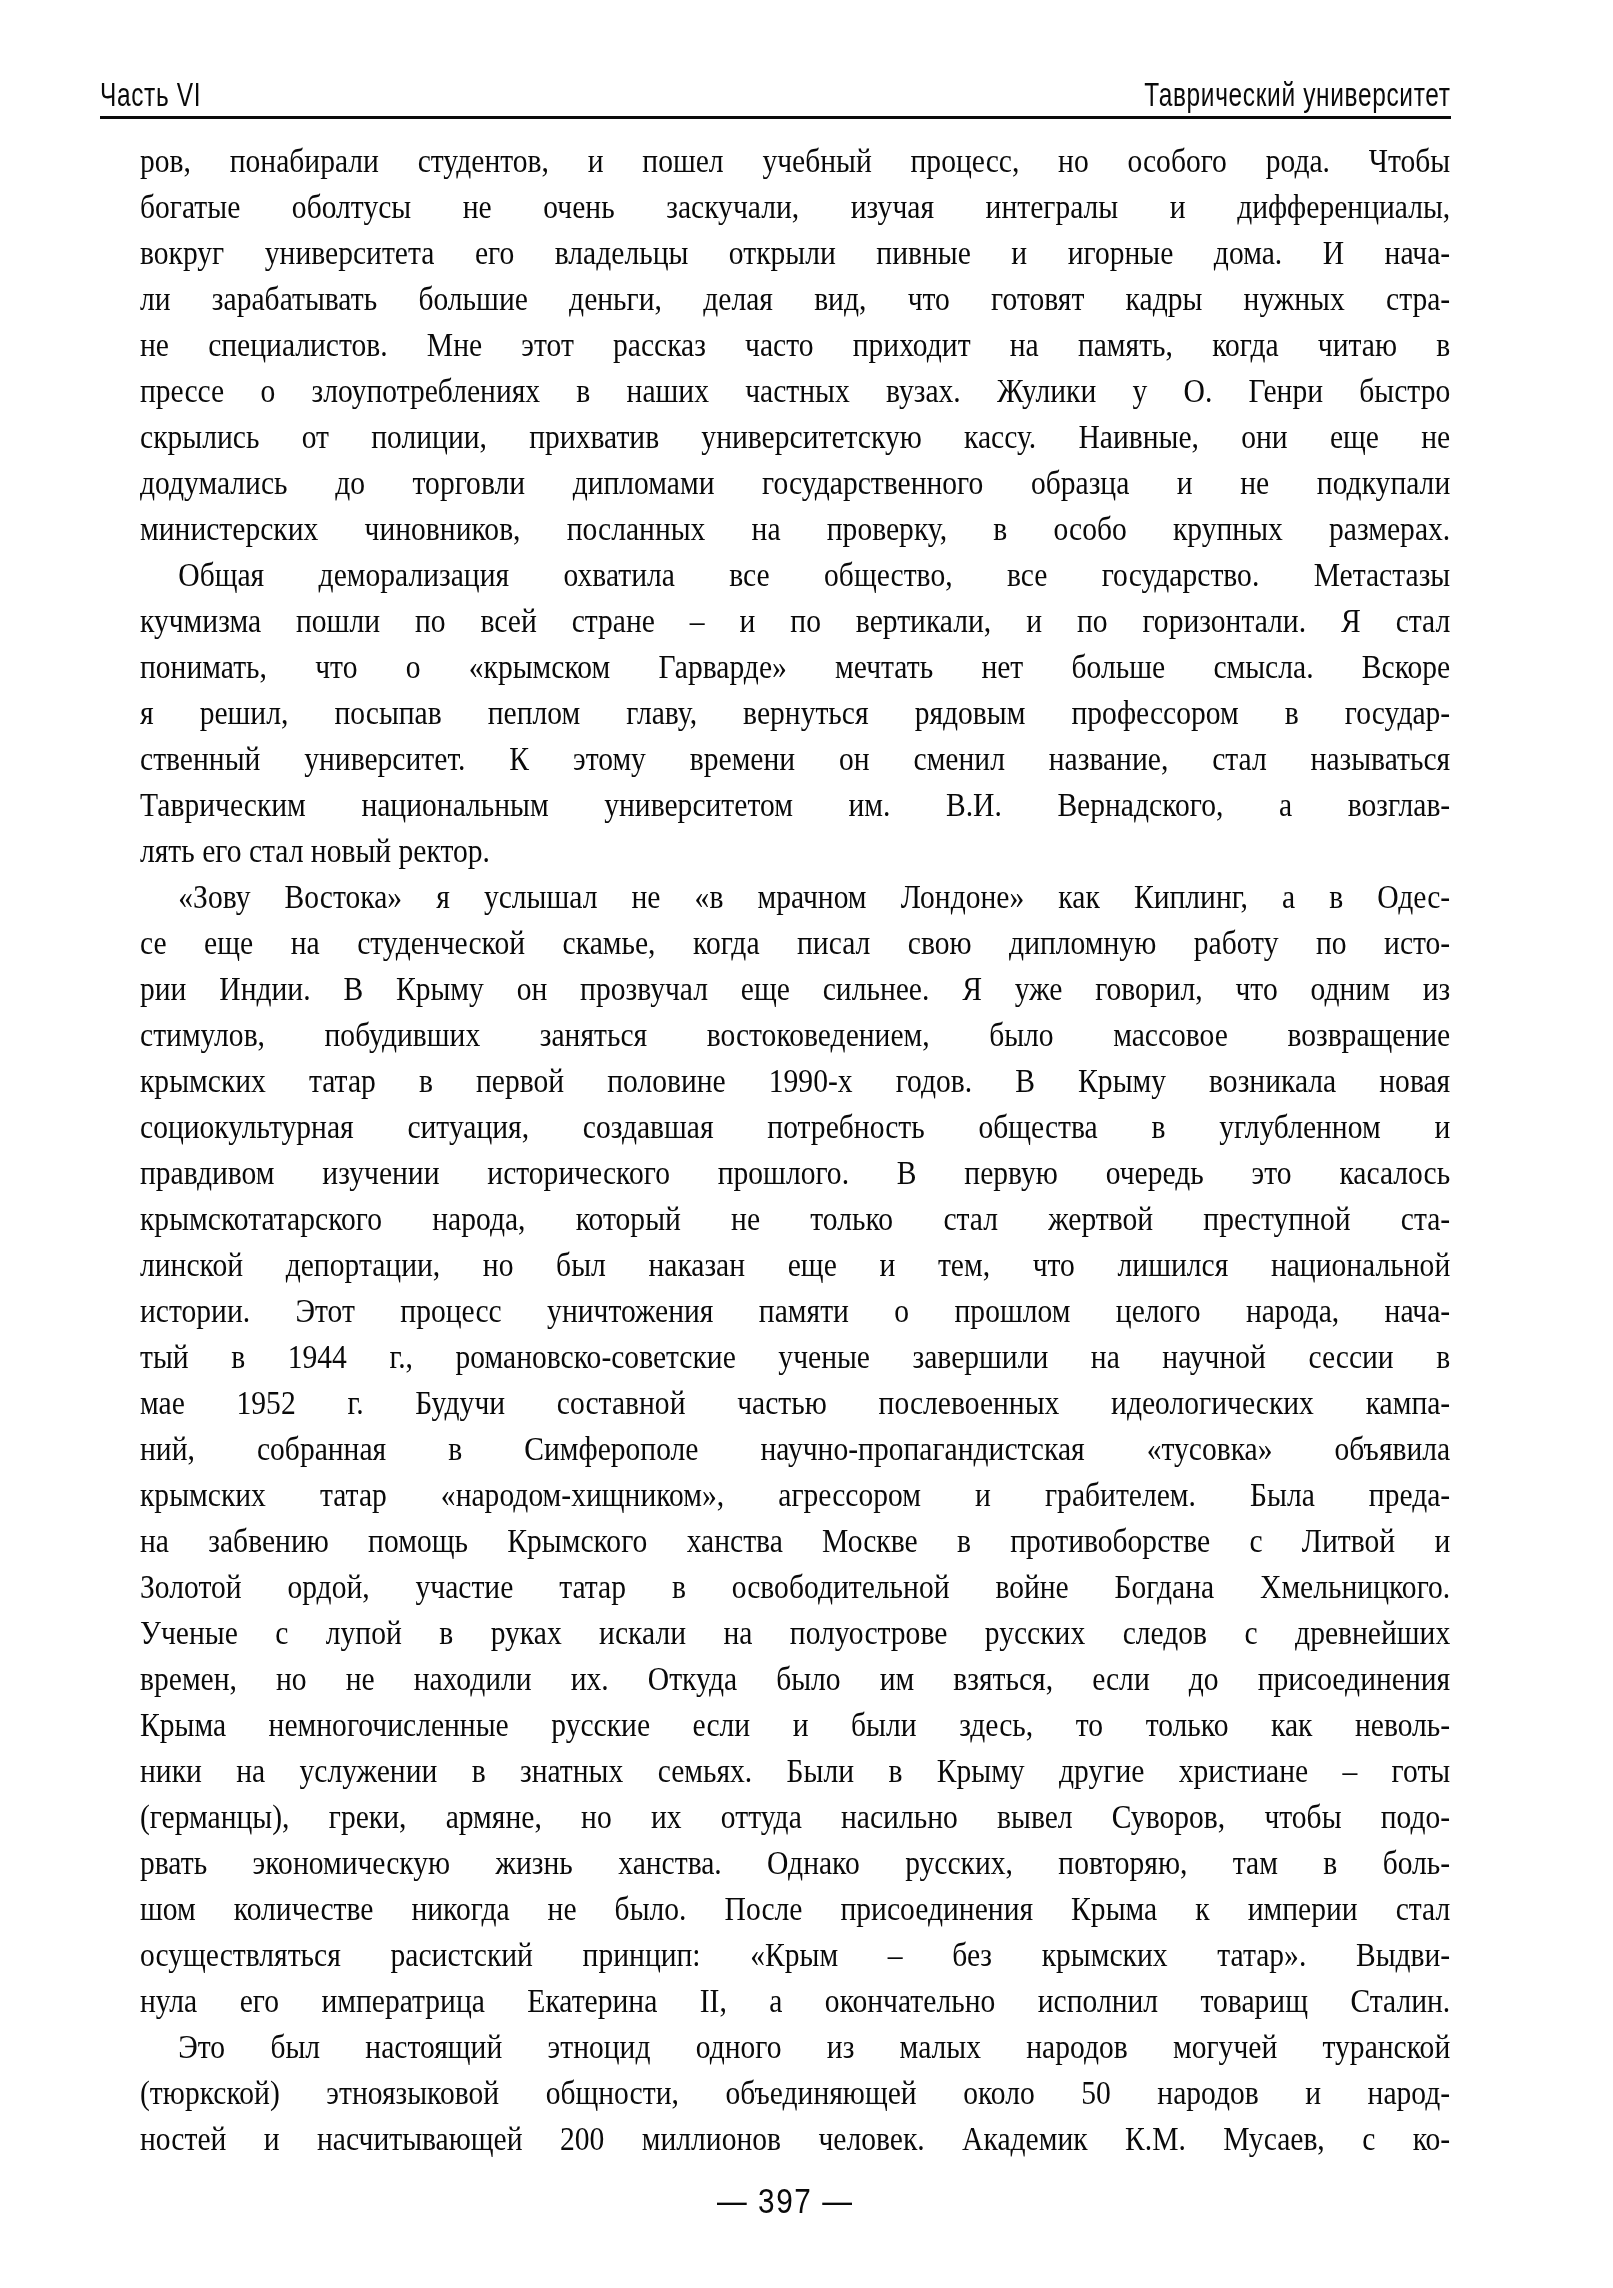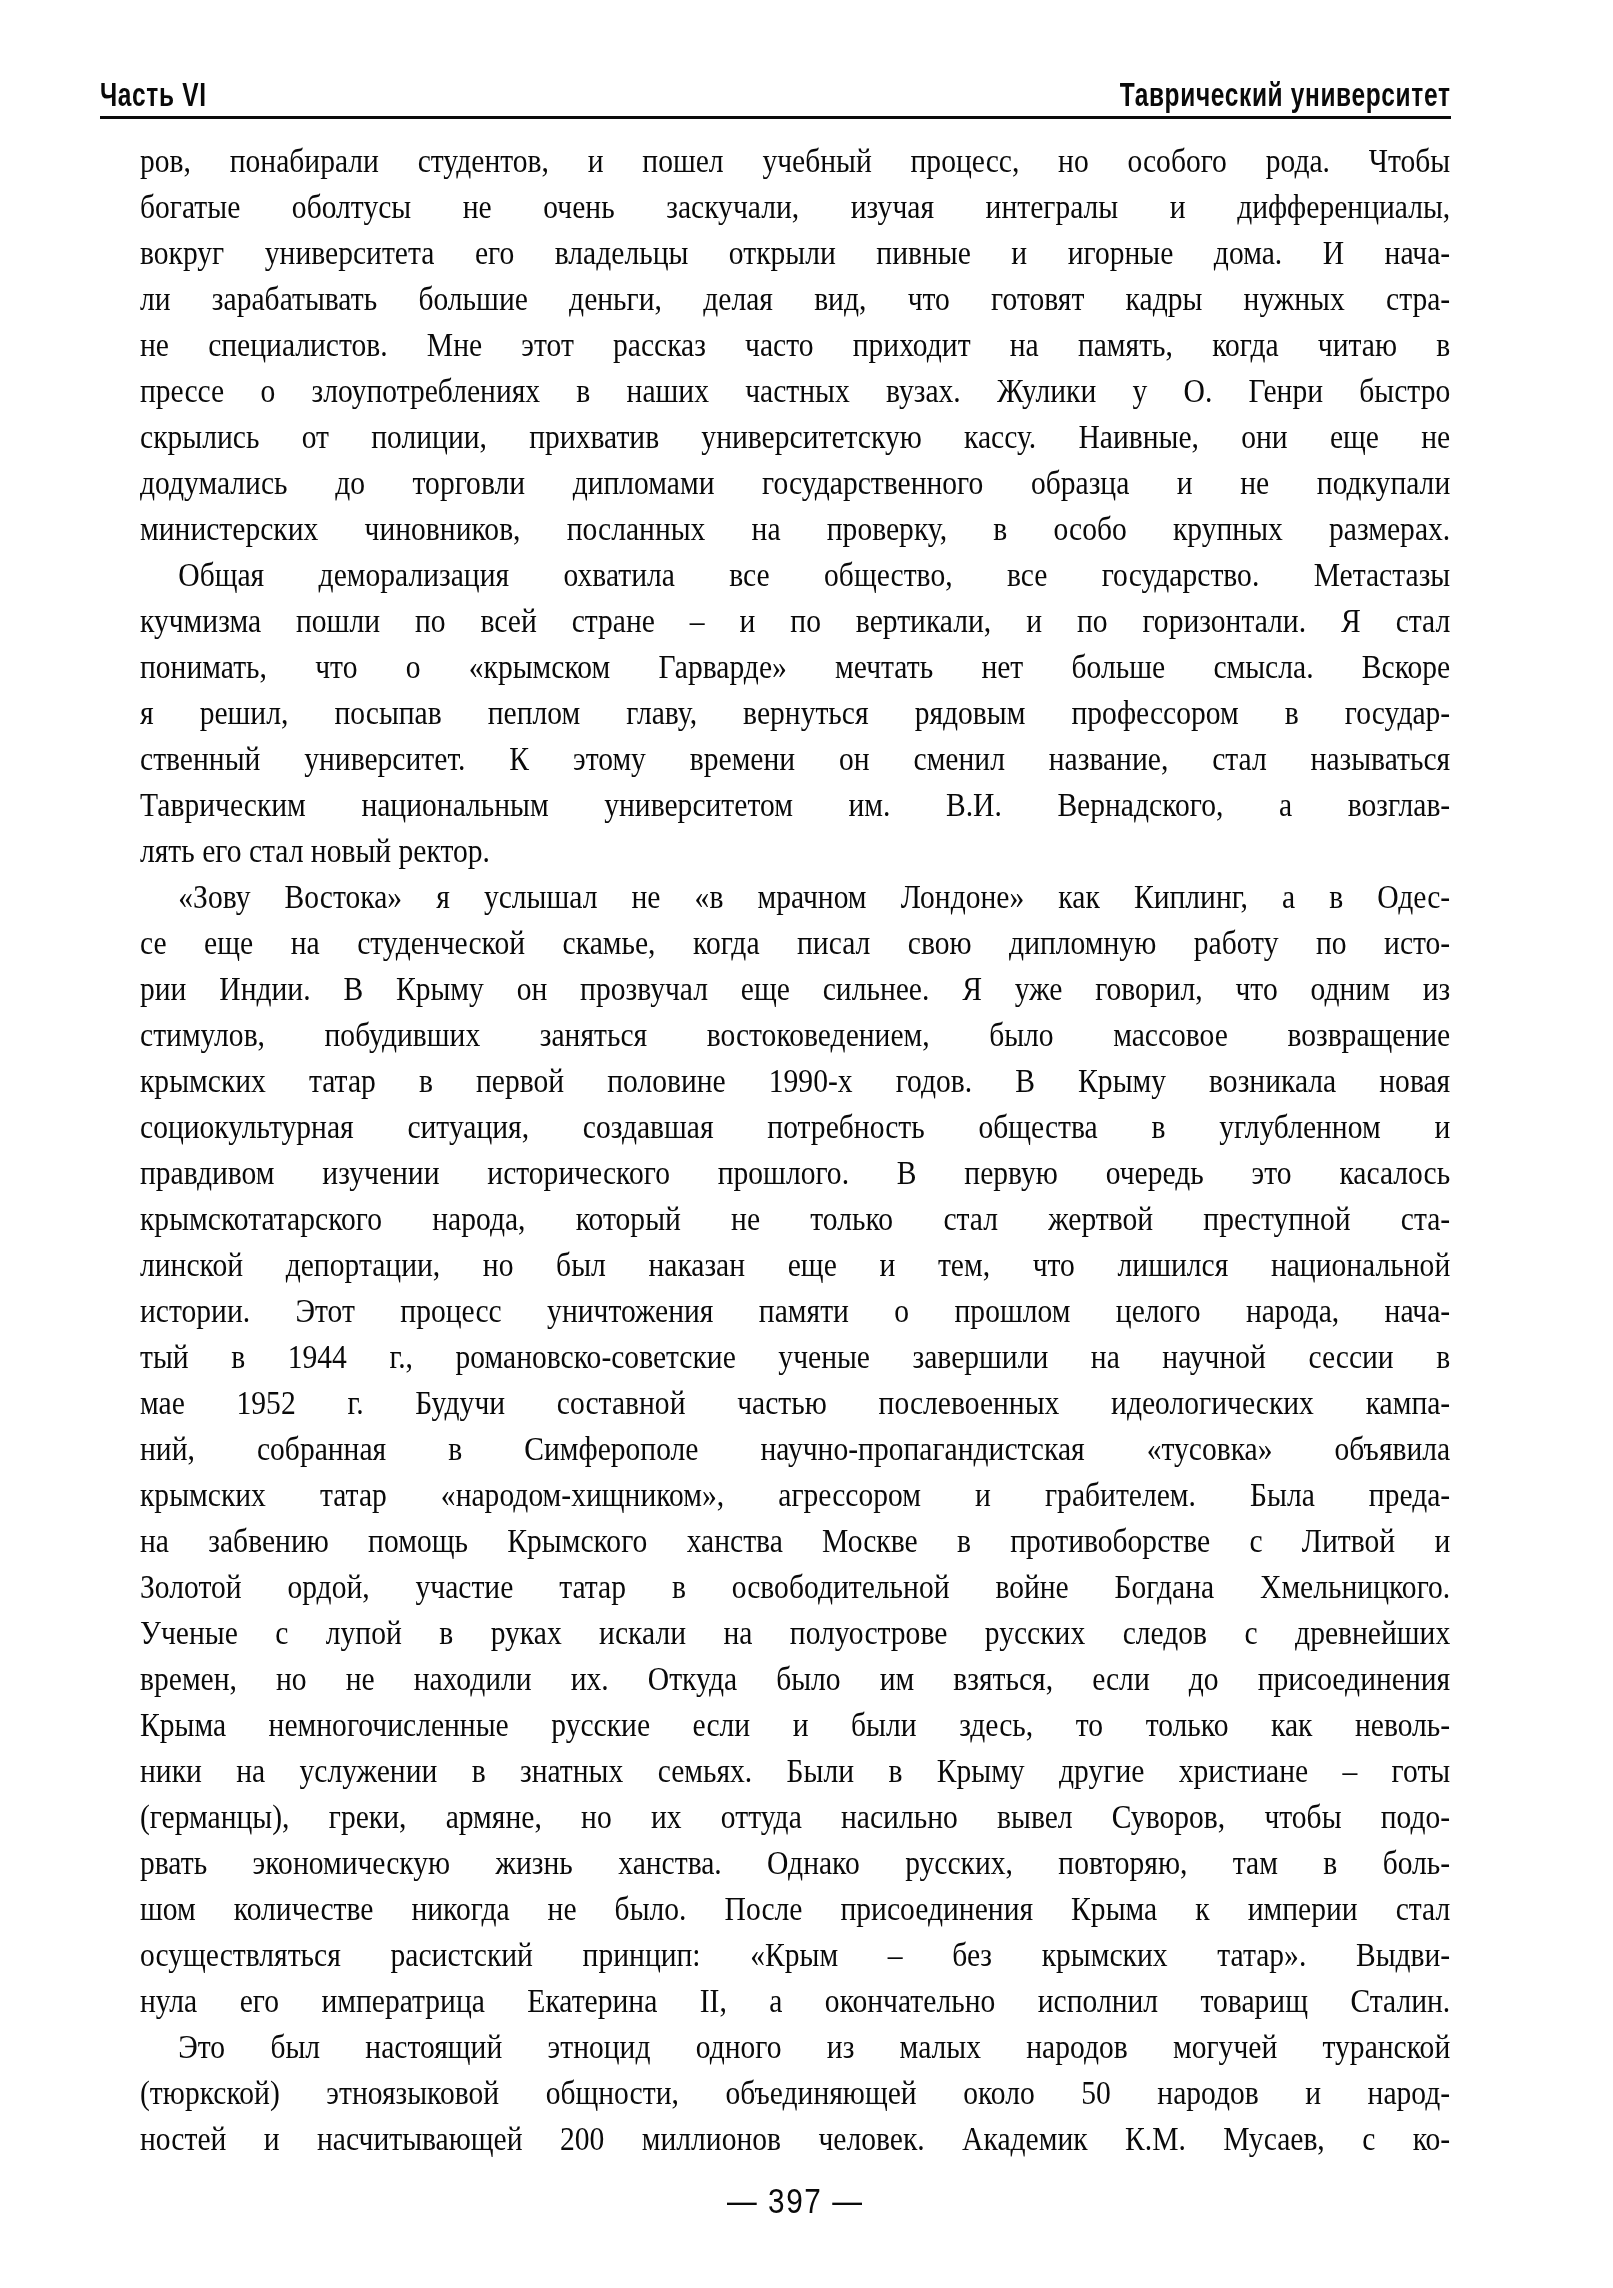--- a/index.html
+++ b/index.html
@@ -18,21 +18,21 @@
   
   .running-header {
     position: absolute;
     left: 100px; top: 76px;
     width: 1351px;
     display: flex;
     justify-content: space-between;
     align-items: flex-end;
     font-family: "Liberation Sans", sans-serif;
     font-size: 34px;
-    font-weight: 700;
+    font-weight: 400;
     line-height: 37px;
     letter-spacing: 0.9px;
     padding-bottom: 2.8px;
     border-bottom: 3.7px solid #0a0a0a;
     white-space: nowrap;
   }
   .running-header .hdr-left {
     display: inline-block;
     transform: scaleX(0.72);
     transform-origin: 0 50%;
@@ -55,21 +55,21 @@
   .paragraph { margin: 0; }
   .line {
     text-align: justify;
     text-align-last: justify;
   }
   .line.last { text-align-last: left; }
   .line.indent { text-indent: 44px; }
   
   .page-footer {
     position: absolute;
-    left: 140px; top: 2180px;
+    left: 130px; top: 2180px;
     width: 1311px;
     text-align: center;
     font-family: "Liberation Sans", sans-serif;
     font-size: 35px;
     line-height: 41px;
     letter-spacing: 1.8px;
   }
   .page-footer .num {
     display: inline-block;
     transform: scaleX(0.85);

